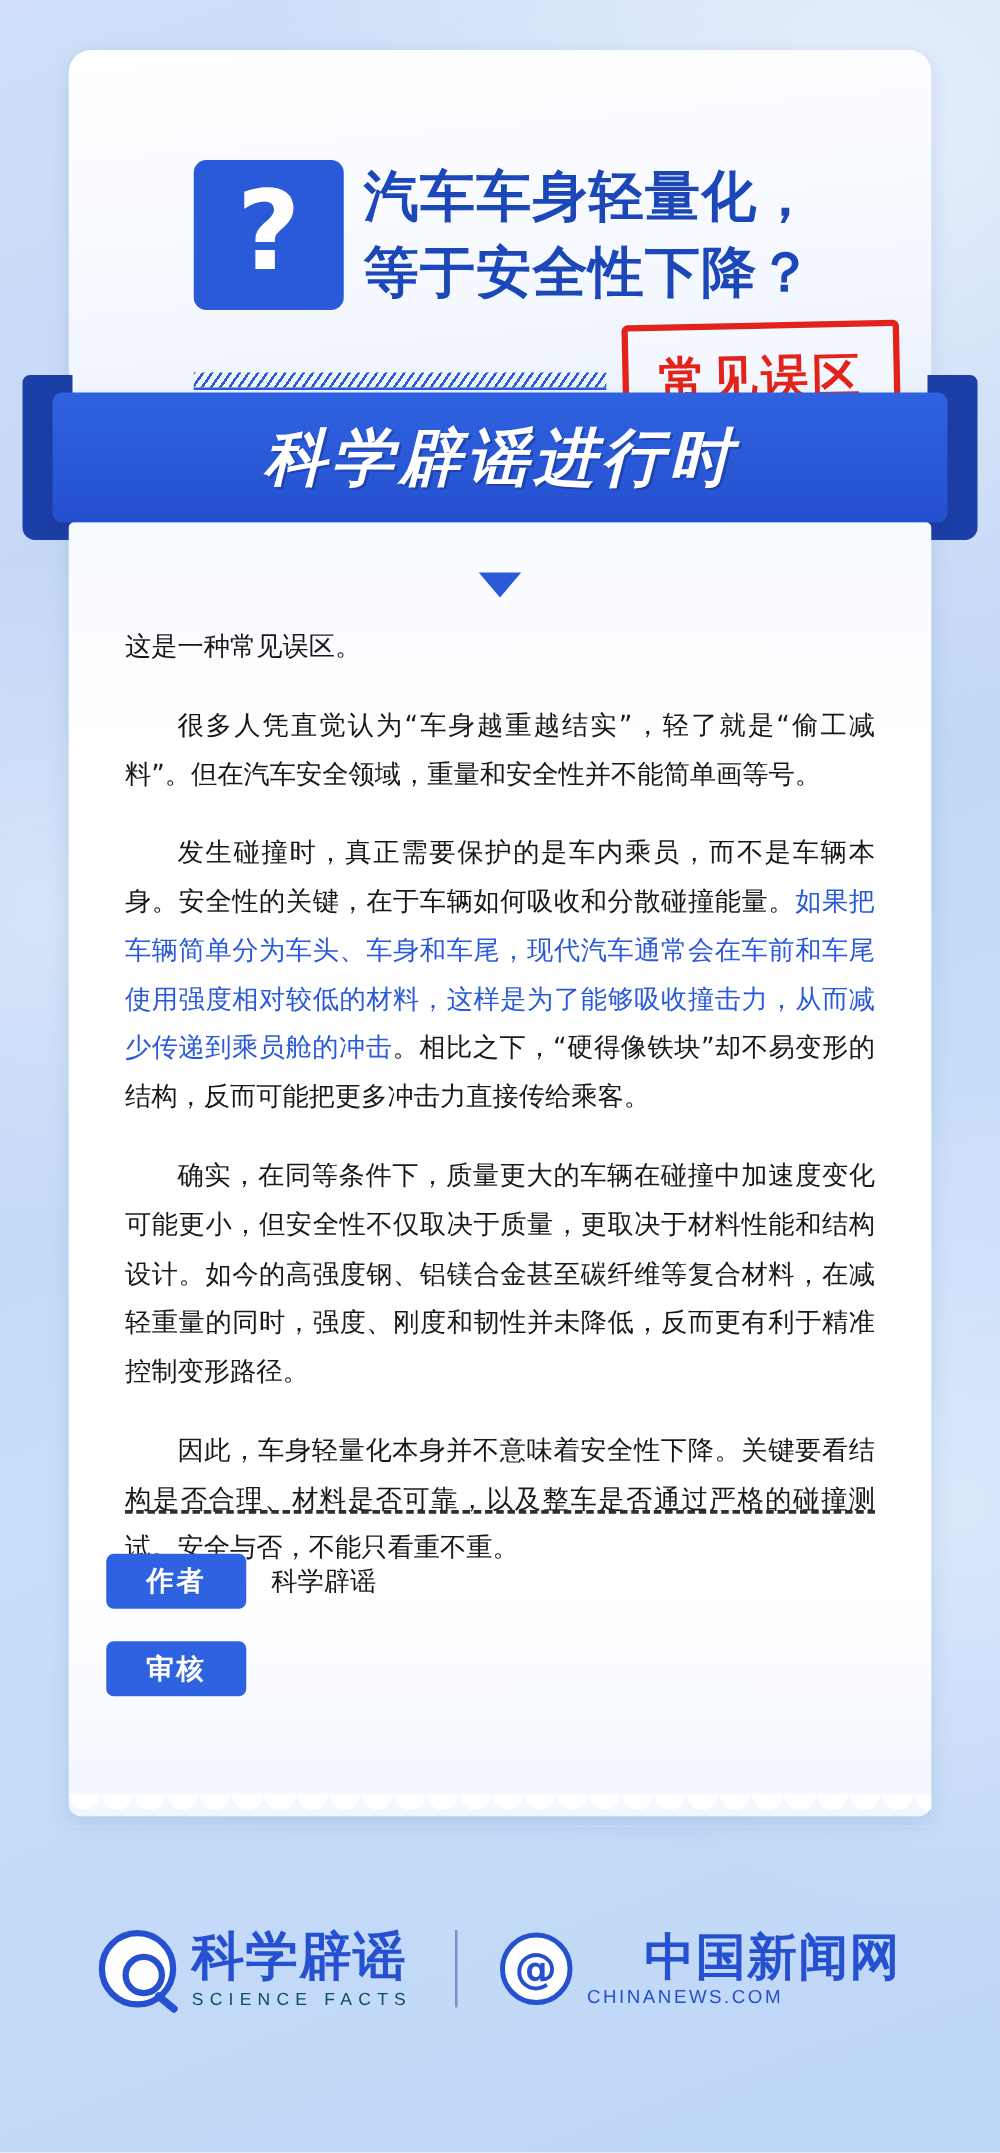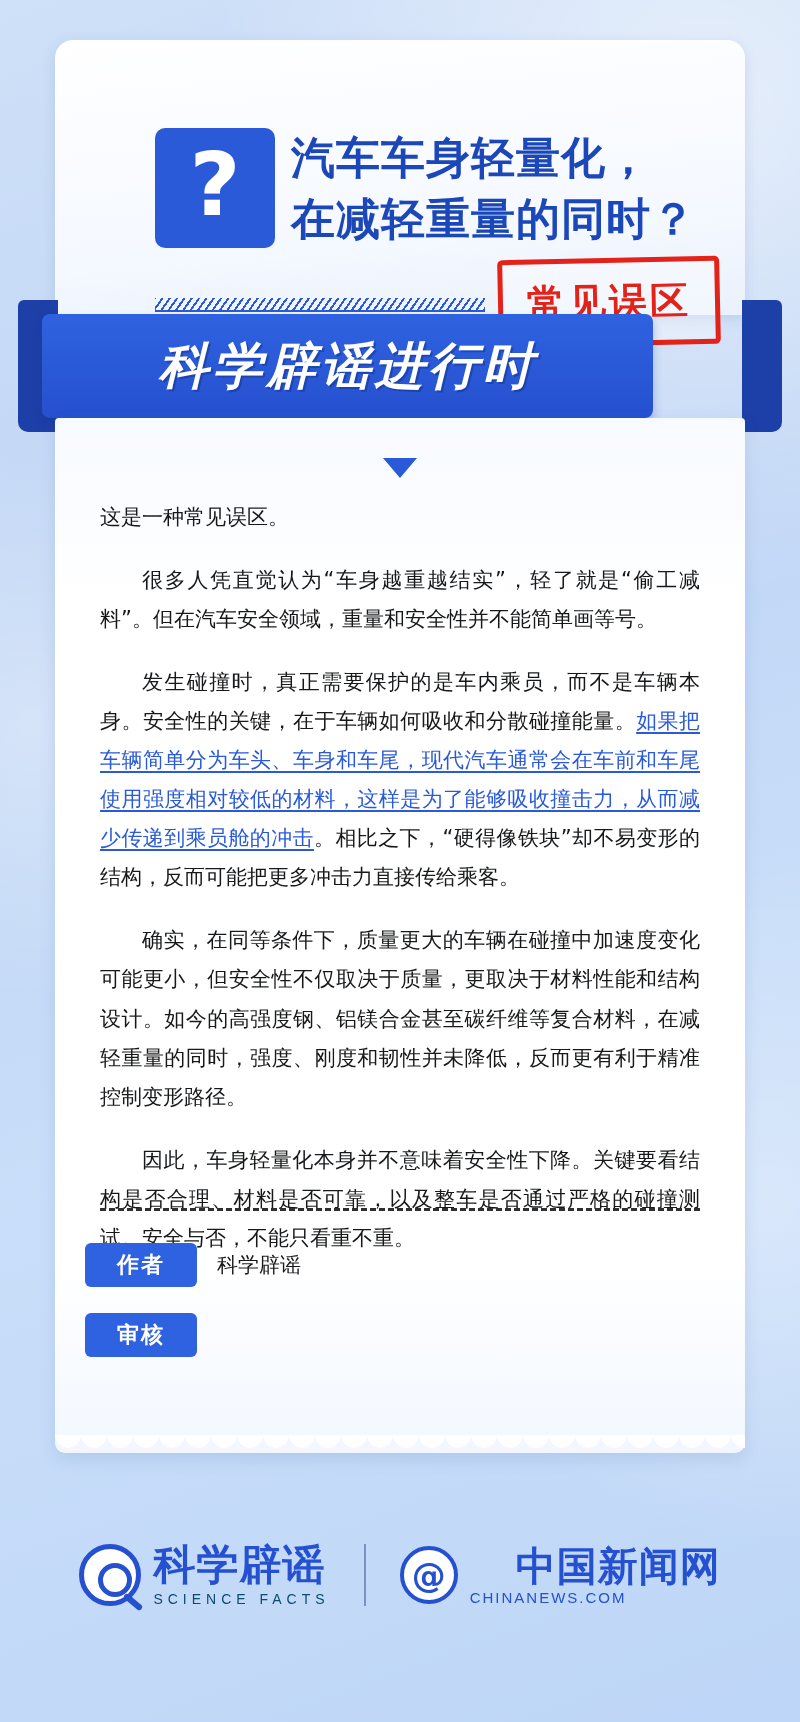--- a/index.html
+++ b/index.html
@@ -120,21 +120,21 @@
     width: 40px;
     height: 132px;
     background: #1d3fa8;
   }
   .ribbon-shadow-l { left: 0; border-radius: 6px 0 0 10px; }
   .ribbon-shadow-r { right: 0; border-radius: 0 6px 10px 0; }
   .ribbon {
     position: absolute;
     left: 24px;
     top: 14px;
-    width: 611px;
+    width: 716px;
     height: 104px;
     background: linear-gradient(180deg, #2f62e0 0%, #2550cf 100%);
     border-radius: 8px;
     box-shadow: 0 6px 10px rgba(20,50,140,0.28);
     display: flex;
     align-items: center;
     justify-content: center;
   }
   .ribbon span {
     color: #ffffff;
@@ -191,21 +191,20 @@
     font-family: "DejaVu Sans", sans-serif;
     text-align: justify;
   }
   .article p {
     margin: 0 0 24px 0;
     text-indent: 2em;
   }
   .article p.noindent { text-indent: 0; }
   .hl {
     color: #2a5ad7;
-    text-decoration: underline;
     text-underline-offset: 4px;
   }
 
   .dash-rule {
     position: absolute;
     left: 45px;
     top: 790px;
     width: 600px;
     height: 0;
     border-top: 3px dashed #2f2f2f;
@@ -352,21 +351,21 @@
 <body>
 
 <div class="bg-deco"></div>
 
 <div class="card-top">
   <div class="q-badge">
     <span>?</span>
   </div>
   <div class="headline">
     <div>汽车车身轻量化，</div>
-    <div>在减轻重量的同时？</div>
+    <div>等于安全性下降？</div>
   </div>
   <div class="wavy-rule"></div>
   <div class="stamp">
     <span>常见误区</span>
   </div>
 </div>
 
 <div class="ribbon-wrap">
   <div class="ribbon-shadow-l"></div>
   <div class="ribbon-shadow-r"></div>

